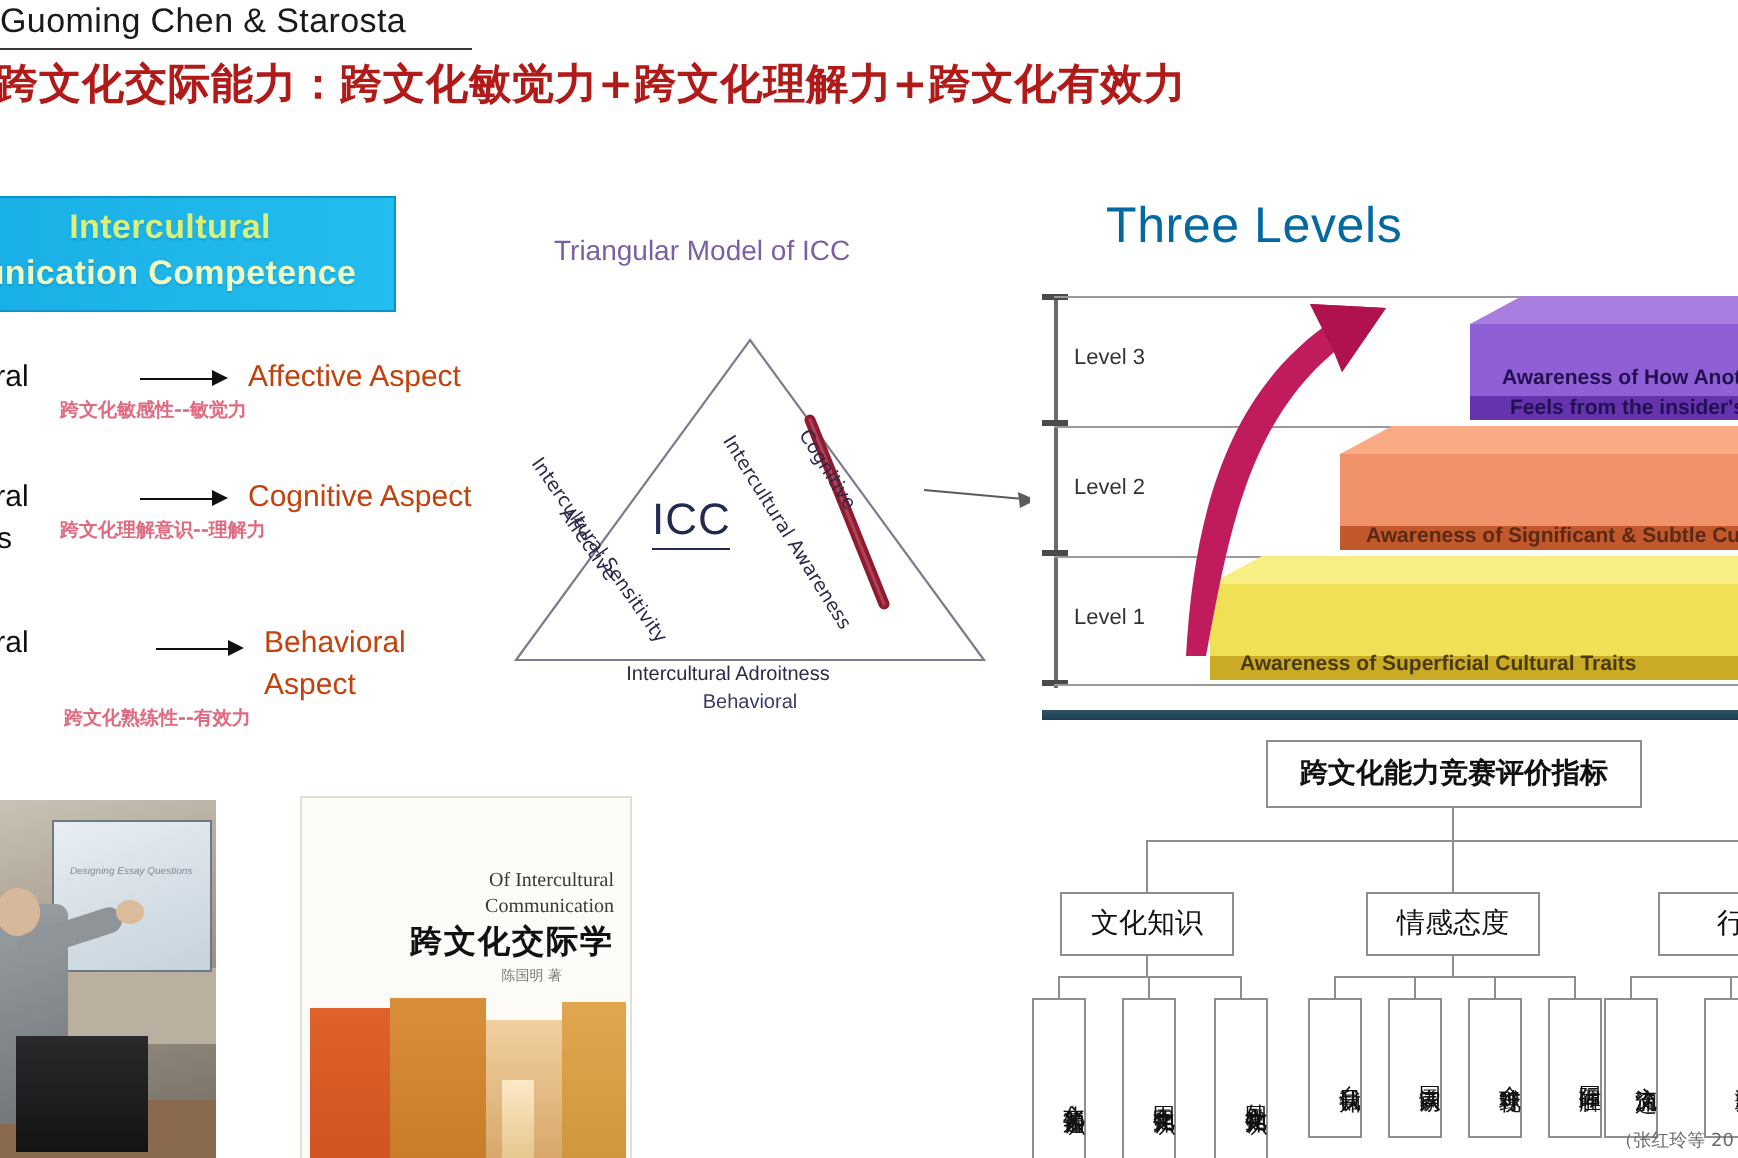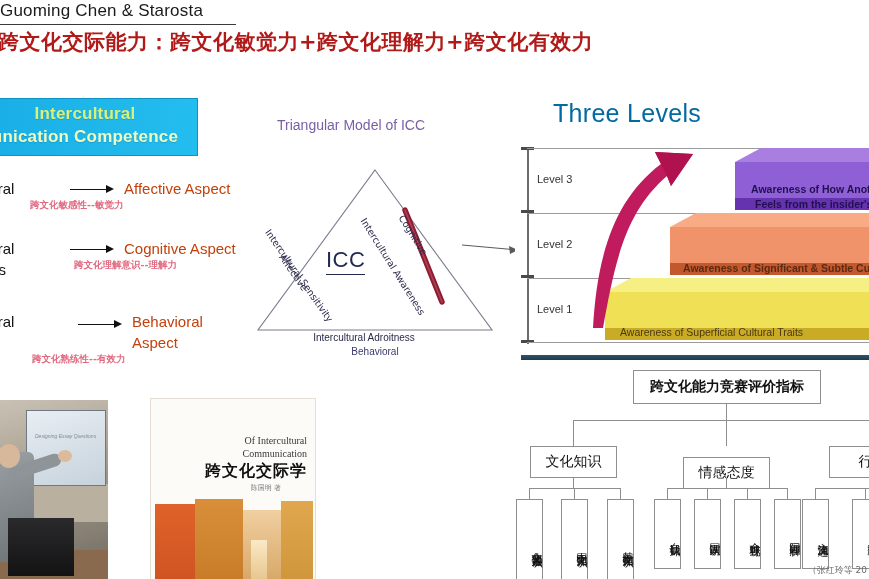--- a/index.html
+++ b/index.html
@@ -145,21 +145,21 @@
   <div class="row" style="top:238px;">
     <div class="lhs">
       <span>cultural</span><br>
       <span>eness</span>
     </div>
     <div class="arw">
         <i></i>
         <b></b>
       </div>
     <div class="rhs">Cognitive Aspect</div>
-    <div class="cn" style="left:64px;top:21px;margin-left:44px;">跨文化理解意识--理解力</div>
+    <div class="cn" style="left:64px;top:21px;">跨文化理解意识--理解力</div>
   </div>
 
   <div class="row" style="top:311px;">
     <div class="lhs">
       <span>cultural</span><br>
       
     </div>
     <div class="arw" style="left:112px;top:9px;">
         <i></i>
         <b></b>
@@ -203,21 +203,21 @@
     <div class="tl-lvl" style="top:33px;">Level 3</div>
     <div class="tl-lvl" style="top:98px;">Level 2</div>
     <div class="tl-lvl" style="top:163px;">Level 1</div>
 
     <svg style="position:absolute;left:60px;top:138px;" width="300" height="68">
       <polygon points="30,14 300,14 300,50 30,50" fill="#efe055"></polygon>
       <polygon points="30,14 56,0 300,0 300,14" fill="#f6ef84"></polygon>
       <polygon points="30,50 300,50 300,62 30,62" fill="#c9ab25"></polygon>
       <polygon points="300,0 300,62 300,62" fill="#b8971f"></polygon>
     </svg>
-    <div class="txt" style="position:absolute;left:105px;top:186px;font-size:10.5px;color:#4a3a12;font-weight:normal;white-space:nowrap;">Awareness of Superficial Cultural Traits</div>
+    <div class="txt" style="position:absolute;left:105px;top:186px;font-size:10.5px;color:#4a3a12;font-weight:bold;white-space:nowrap;">Awareness of Superficial Cultural Traits</div>
 
     <svg style="position:absolute;left:125px;top:73px;" width="300" height="68">
       <polygon points="30,14 300,14 300,50 30,50" fill="#f0936a"></polygon>
       <polygon points="30,14 56,0 300,0 300,14" fill="#f9ab85"></polygon>
       <polygon points="30,50 300,50 300,62 30,62" fill="#c2582c"></polygon>
     </svg>
     <div class="txt" style="position:absolute;left:168px;top:122px;font-size:10.5px;color:#5a2a14;font-weight:bold;white-space:nowrap;">Awareness of Significant &amp; Subtle Cultural Tra</div>
 
     <svg style="position:absolute;left:190px;top:8px;" width="300" height="68">
       <polygon points="30,14 300,14 300,50 30,50" fill="#8f5fd6"></polygon>
@@ -236,21 +236,21 @@
 
   <div class="org">
     <div class="ob root" style="left:118px;top:8px;width:188px;height:34px;">跨文化能力竞赛评价指标</div>
 
     <div class="ln" style="left:211px;top:42px;width:1px;height:16px;"></div>
     <div class="ln" style="left:58px;top:58px;width:300px;height:1px;"></div>
     <div class="ln" style="left:58px;top:58px;width:1px;height:26px;"></div>
     <div class="ln" style="left:211px;top:58px;width:1px;height:26px;"></div>
 
     <div class="ob mid" style="left:15px;top:84px;width:87px;height:32px;">文化知识</div>
-    <div class="ob mid" style="left:168px;top:84px;width:87px;height:32px;margin-top:11px;">情感态度</div>
+    <div class="ob mid" style="left:168px;top:84px;width:87px;height:32px;">情感态度</div>
     <div class="ob mid" style="left:314px;top:84px;width:87px;height:32px;">行为</div>
 
     <div class="ln" style="left:58px;top:116px;width:1px;height:10px;"></div>
     <div class="ln" style="left:14px;top:126px;width:92px;height:1px;"></div>
     <div class="ln" style="left:14px;top:126px;width:1px;height:11px;"></div>
     <div class="ln" style="left:59px;top:126px;width:1px;height:11px;"></div>
     <div class="ln" style="left:105px;top:126px;width:1px;height:11px;"></div>
 
     <div class="ln" style="left:211px;top:116px;width:1px;height:10px;"></div>
     <div class="ln" style="left:152px;top:126px;width:120px;height:1px;"></div>

